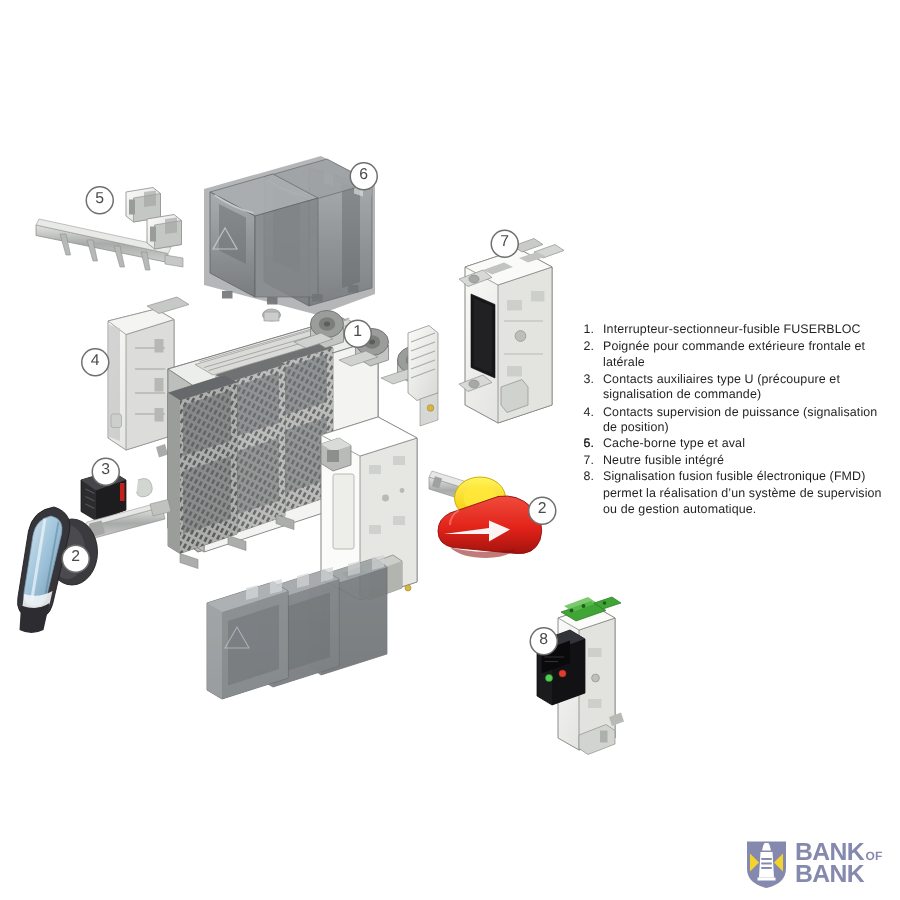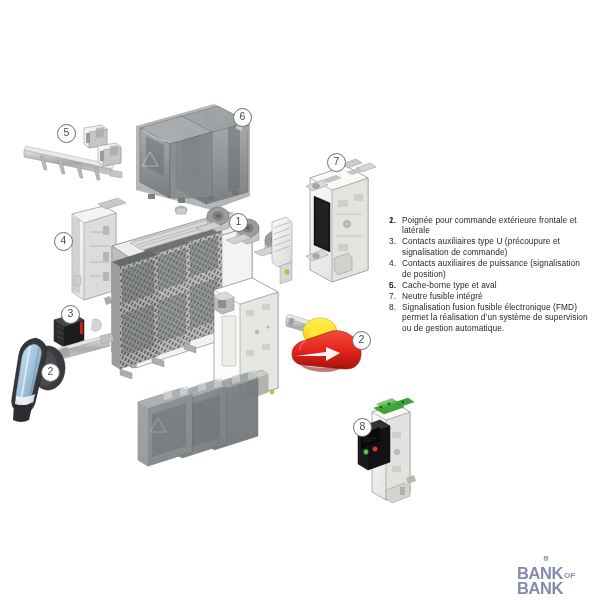--- a/index.html
+++ b/index.html
@@ -15,21 +15,21 @@
 
   
   #legend{position:absolute;left:389px;top:214px;width:200px;color:#231f20;}
   #legend ol{margin:0;padding:0;list-style:none;}
   #legend li{position:relative;padding-left:13px;font-size:8.3px;
              line-height:10.55px;margin-bottom:0.6px;letter-spacing:0.01em;}
   #legend li .num{position:absolute;left:0;top:0;}
 
   
   #watermark{position:absolute;left:496px;top:556px;width:100px;height:40px;
-             display:flex;align-items:center;gap:4px;opacity:.92;flex-direction:column;}
+             display:flex;align-items:center;gap:4px;opacity:.92;}
   #wm-text{display:flex;flex-direction:column;line-height:0.92;}
   #wm-text .r{display:flex;align-items:flex-end;}
   #wm-text .big{font-size:16.5px;font-weight:bold;color:#7b7fa8;letter-spacing:-0.4px;}
   #wm-text .sm{font-size:8px;font-weight:bold;color:#7b7fa8;margin-left:1px;margin-bottom:1.5px;}
 </style>
 </head>
 <body>
 
 <div id="stage">
 
@@ -498,32 +498,33 @@
   <div class="callout" style="left:54px;top:232px">4</div>
   <div class="callout" style="left:57px;top:124px">5</div>
   <div class="callout" style="left:233px;top:108px">6</div>
   <div class="callout" style="left:327px;top:153px">7</div>
   <div class="callout" style="left:353px;top:418px">8</div>
 
   <div id="legend">
     <ol>
       <li>
         <span class="num">1.</span>
+        <span>Interrupteur-sectionneur-fusible FUSERBLOC</span>
       </li>
       <li>
         <span class="num">2.</span>
         <span>Poignée pour commande extérieure frontale et latérale</span>
       </li>
       <li>
         <span class="num">3.</span>
         <span>Contacts auxiliaires type U (précoupure et signalisation de commande)</span>
       </li>
       <li>
         <span class="num">4.</span>
-        <span>Contacts auxiliaires de puissance (signalisation de position)</span>
+        <span>Contacts supervision de puissance (signalisation de position)</span>
       </li>
       <li>
         <span class="num">5.</span>
       </li>
       <li>
         <span class="num">6.</span>
         <span>Cache-borne type et aval</span>
       </li>
       <li>
         <span class="num">7.</span>

